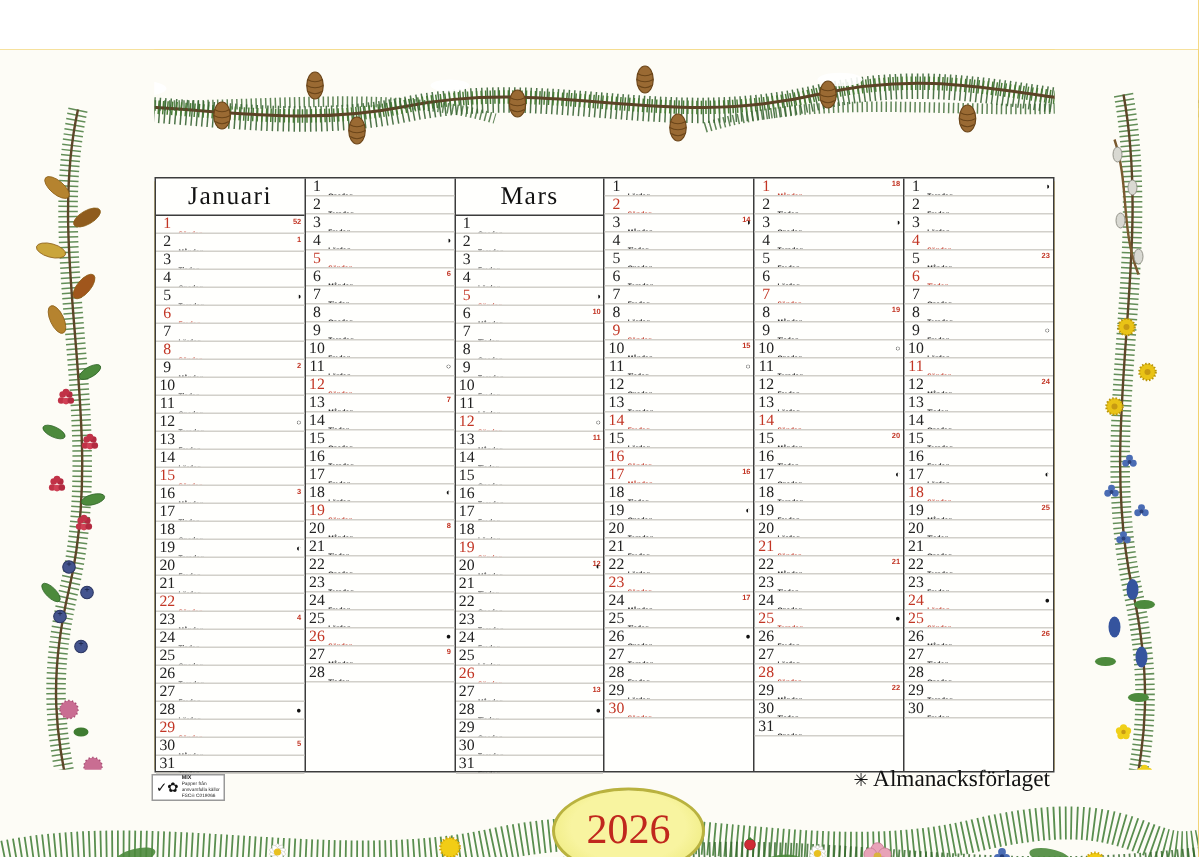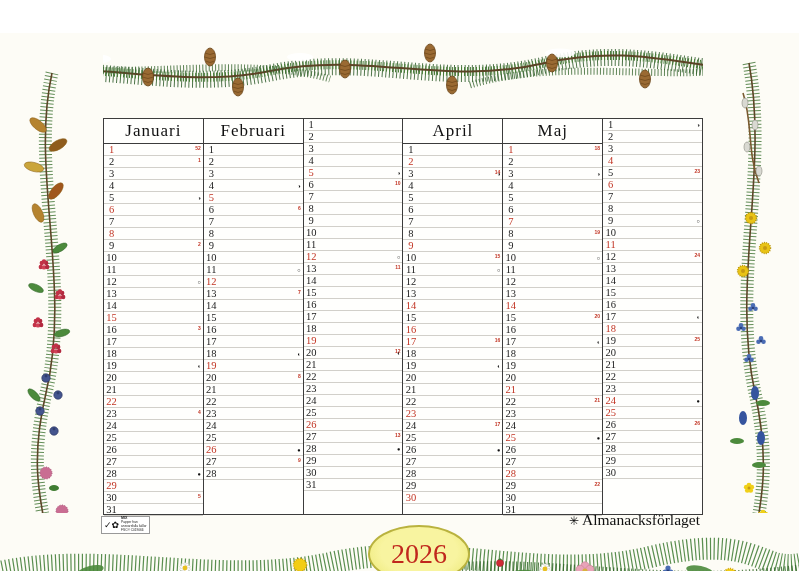--- a/index.html
+++ b/index.html
@@ -402,21 +402,20 @@
             <span class="mid"><span class="l1">Måndag</span><br></span>
             <span class="wk">5</span>
           </div>
           <div class="day-row">
             <span class="dnum">31</span>
             <span class="mid"><span class="l1">Tisdag</span><br></span>
           </div>
         </div>
       </div>
       <div class="month">
-        <div class="month-header">Februari</div>
         <div class="rows">
           <div class="day-row">
             <span class="dnum">1</span>
             <span class="mid"><span class="l1">Onsdag</span><br></span>
           </div>
           <div class="day-row">
             <span class="dnum">2</span>
             <span class="mid"><span class="l1">Torsdag</span><br></span>
           </div>
           <div class="day-row">
@@ -523,294 +522,293 @@
             <span class="moon">●</span>
           </div>
           <div class="day-row">
             <span class="dnum">27</span>
             <span class="mid"><span class="l1">Måndag</span><br></span>
             <span class="wk">9</span>
           </div>
           <div class="day-row">
             <span class="dnum">28</span>
             <span class="mid"><span class="l1">Tisdag</span><br></span>
+          </div>
+        </div>
+      </div>
+      <div class="month">
+        <div class="month-header">Mars</div>
+        <div class="rows">
+          <div class="day-row">
+            <span class="dnum">1</span>
+            <span class="mid"><span class="l1">Onsdag</span><br></span>
+          </div>
+          <div class="day-row">
+            <span class="dnum">2</span>
+            <span class="mid"><span class="l1">Torsdag</span><br></span>
+          </div>
+          <div class="day-row">
+            <span class="dnum">3</span>
+            <span class="mid"><span class="l1">Fredag</span><br></span>
+          </div>
+          <div class="day-row">
+            <span class="dnum">4</span>
+            <span class="mid"><span class="l1">Lördag</span><br></span>
+          </div>
+          <div class="day-row red">
+            <span class="dnum">5</span>
+            <span class="mid"><span class="l1">Söndag</span><br></span>
+            <span class="moon">◑</span>
+          </div>
+          <div class="day-row">
+            <span class="dnum">6</span>
+            <span class="mid"><span class="l1">Måndag</span><br></span>
+            <span class="wk">10</span>
+          </div>
+          <div class="day-row">
+            <span class="dnum">7</span>
+            <span class="mid"><span class="l1">Tisdag</span><br></span>
+          </div>
+          <div class="day-row">
+            <span class="dnum">8</span>
+            <span class="mid"><span class="l1">Onsdag</span><br></span>
+          </div>
+          <div class="day-row">
+            <span class="dnum">9</span>
+            <span class="mid"><span class="l1">Torsdag</span><br></span>
+          </div>
+          <div class="day-row">
+            <span class="dnum">10</span>
+            <span class="mid"><span class="l1">Fredag</span><br></span>
+          </div>
+          <div class="day-row">
+            <span class="dnum">11</span>
+            <span class="mid"><span class="l1">Lördag</span><br></span>
+          </div>
+          <div class="day-row red">
+            <span class="dnum">12</span>
+            <span class="mid"><span class="l1">Söndag</span><br></span>
+            <span class="moon">○</span>
+          </div>
+          <div class="day-row">
+            <span class="dnum">13</span>
+            <span class="mid"><span class="l1">Måndag</span><br></span>
+            <span class="wk">11</span>
+          </div>
+          <div class="day-row">
+            <span class="dnum">14</span>
+            <span class="mid"><span class="l1">Tisdag</span><br></span>
+          </div>
+          <div class="day-row">
+            <span class="dnum">15</span>
+            <span class="mid"><span class="l1">Onsdag</span><br></span>
+          </div>
+          <div class="day-row">
+            <span class="dnum">16</span>
+            <span class="mid"><span class="l1">Torsdag</span><br></span>
+          </div>
+          <div class="day-row">
+            <span class="dnum">17</span>
+            <span class="mid"><span class="l1">Fredag</span><br></span>
+          </div>
+          <div class="day-row">
+            <span class="dnum">18</span>
+            <span class="mid"><span class="l1">Lördag</span><br></span>
+          </div>
+          <div class="day-row red">
+            <span class="dnum">19</span>
+            <span class="mid"><span class="l1">Söndag</span><br></span>
+          </div>
+          <div class="day-row">
+            <span class="dnum">20</span>
+            <span class="mid"><span class="l1">Måndag</span><br></span>
+            <span class="wk">12</span>
+            <span class="moon">◐</span>
+          </div>
+          <div class="day-row">
+            <span class="dnum">21</span>
+            <span class="mid"><span class="l1">Tisdag</span><br></span>
+          </div>
+          <div class="day-row">
+            <span class="dnum">22</span>
+            <span class="mid"><span class="l1">Onsdag</span><br></span>
+          </div>
+          <div class="day-row">
+            <span class="dnum">23</span>
+            <span class="mid"><span class="l1">Torsdag</span><br></span>
+          </div>
+          <div class="day-row">
+            <span class="dnum">24</span>
+            <span class="mid"><span class="l1">Fredag</span><br></span>
+          </div>
+          <div class="day-row">
+            <span class="dnum">25</span>
+            <span class="mid"><span class="l1">Lördag</span><br></span>
+          </div>
+          <div class="day-row red">
+            <span class="dnum">26</span>
+            <span class="mid"><span class="l1">Söndag</span><br></span>
+          </div>
+          <div class="day-row">
+            <span class="dnum">27</span>
+            <span class="mid"><span class="l1">Måndag</span><br></span>
+            <span class="wk">13</span>
+          </div>
+          <div class="day-row">
+            <span class="dnum">28</span>
+            <span class="mid"><span class="l1">Tisdag</span><br></span>
+            <span class="moon">●</span>
+          </div>
+          <div class="day-row">
+            <span class="dnum">29</span>
+            <span class="mid"><span class="l1">Onsdag</span><br></span>
+          </div>
+          <div class="day-row">
+            <span class="dnum">30</span>
+            <span class="mid"><span class="l1">Torsdag</span><br></span>
+          </div>
+          <div class="day-row">
+            <span class="dnum">31</span>
+            <span class="mid"><span class="l1">Fredag</span><br></span>
           </div>
         </div>
       </div>
       <div class="month">
         <div class="rows">
           <div class="day-row">
             <span class="dnum">1</span>
-            <span class="mid"><span class="l1">Onsdag</span><br></span>
-          </div>
-          <div class="day-row">
+            <span class="mid"><span class="l1">Lördag</span><br></span>
+          </div>
+          <div class="day-row red">
             <span class="dnum">2</span>
-            <span class="mid"><span class="l1">Torsdag</span><br></span>
+            <span class="mid"><span class="l1">Söndag</span><br></span>
           </div>
           <div class="day-row">
             <span class="dnum">3</span>
-            <span class="mid"><span class="l1">Fredag</span><br></span>
+            <span class="mid"><span class="l1">Måndag</span><br></span>
+            <span class="wk">14</span>
+            <span class="moon">◑</span>
           </div>
           <div class="day-row">
             <span class="dnum">4</span>
-            <span class="mid"><span class="l1">Lördag</span><br></span>
-          </div>
-          <div class="day-row red">
+            <span class="mid"><span class="l1">Tisdag</span><br></span>
+          </div>
+          <div class="day-row">
             <span class="dnum">5</span>
-            <span class="mid"><span class="l1">Söndag</span><br></span>
-            <span class="moon">◑</span>
+            <span class="mid"><span class="l1">Onsdag</span><br></span>
           </div>
           <div class="day-row">
             <span class="dnum">6</span>
-            <span class="mid"><span class="l1">Måndag</span><br></span>
-            <span class="wk">10</span>
+            <span class="mid"><span class="l1">Torsdag</span><br></span>
           </div>
           <div class="day-row">
             <span class="dnum">7</span>
-            <span class="mid"><span class="l1">Tisdag</span><br></span>
+            <span class="mid"><span class="l1">Fredag</span><br></span>
           </div>
           <div class="day-row">
             <span class="dnum">8</span>
-            <span class="mid"><span class="l1">Onsdag</span><br></span>
-          </div>
-          <div class="day-row">
+            <span class="mid"><span class="l1">Lördag</span><br></span>
+          </div>
+          <div class="day-row red">
             <span class="dnum">9</span>
-            <span class="mid"><span class="l1">Torsdag</span><br></span>
+            <span class="mid"><span class="l1">Söndag</span><br></span>
           </div>
           <div class="day-row">
             <span class="dnum">10</span>
-            <span class="mid"><span class="l1">Fredag</span><br></span>
+            <span class="mid"><span class="l1">Måndag</span><br></span>
+            <span class="wk">15</span>
           </div>
           <div class="day-row">
             <span class="dnum">11</span>
-            <span class="mid"><span class="l1">Lördag</span><br></span>
-          </div>
-          <div class="day-row red">
+            <span class="mid"><span class="l1">Tisdag</span><br></span>
+            <span class="moon">○</span>
+          </div>
+          <div class="day-row">
             <span class="dnum">12</span>
-            <span class="mid"><span class="l1">Söndag</span><br></span>
-            <span class="moon">○</span>
+            <span class="mid"><span class="l1">Onsdag</span><br></span>
           </div>
           <div class="day-row">
             <span class="dnum">13</span>
-            <span class="mid"><span class="l1">Måndag</span><br></span>
-            <span class="wk">11</span>
-          </div>
-          <div class="day-row">
+            <span class="mid"><span class="l1">Torsdag</span><br></span>
+          </div>
+          <div class="day-row red">
             <span class="dnum">14</span>
-            <span class="mid"><span class="l1">Tisdag</span><br></span>
+            <span class="mid"><span class="l1">Fredag</span><br></span>
           </div>
           <div class="day-row">
             <span class="dnum">15</span>
-            <span class="mid"><span class="l1">Onsdag</span><br></span>
-          </div>
-          <div class="day-row">
+            <span class="mid"><span class="l1">Lördag</span><br></span>
+          </div>
+          <div class="day-row red">
             <span class="dnum">16</span>
-            <span class="mid"><span class="l1">Torsdag</span><br></span>
-          </div>
-          <div class="day-row">
+            <span class="mid"><span class="l1">Söndag</span><br></span>
+          </div>
+          <div class="day-row red">
             <span class="dnum">17</span>
-            <span class="mid"><span class="l1">Fredag</span><br></span>
+            <span class="mid"><span class="l1">Måndag</span><br></span>
+            <span class="wk">16</span>
           </div>
           <div class="day-row">
             <span class="dnum">18</span>
-            <span class="mid"><span class="l1">Lördag</span><br></span>
-          </div>
-          <div class="day-row red">
+            <span class="mid"><span class="l1">Tisdag</span><br></span>
+          </div>
+          <div class="day-row">
             <span class="dnum">19</span>
-            <span class="mid"><span class="l1">Söndag</span><br></span>
+            <span class="mid"><span class="l1">Onsdag</span><br></span>
+            <span class="moon">◐</span>
           </div>
           <div class="day-row">
             <span class="dnum">20</span>
-            <span class="mid"><span class="l1">Måndag</span><br></span>
-            <span class="wk">12</span>
-            <span class="moon">◐</span>
+            <span class="mid"><span class="l1">Torsdag</span><br></span>
           </div>
           <div class="day-row">
             <span class="dnum">21</span>
-            <span class="mid"><span class="l1">Tisdag</span><br></span>
+            <span class="mid"><span class="l1">Fredag</span><br></span>
           </div>
           <div class="day-row">
             <span class="dnum">22</span>
-            <span class="mid"><span class="l1">Onsdag</span><br></span>
-          </div>
-          <div class="day-row">
+            <span class="mid"><span class="l1">Lördag</span><br></span>
+          </div>
+          <div class="day-row red">
             <span class="dnum">23</span>
-            <span class="mid"><span class="l1">Torsdag</span><br></span>
+            <span class="mid"><span class="l1">Söndag</span><br></span>
           </div>
           <div class="day-row">
             <span class="dnum">24</span>
-            <span class="mid"><span class="l1">Fredag</span><br></span>
+            <span class="mid"><span class="l1">Måndag</span><br></span>
+            <span class="wk">17</span>
           </div>
           <div class="day-row">
             <span class="dnum">25</span>
-            <span class="mid"><span class="l1">Lördag</span><br></span>
-          </div>
-          <div class="day-row red">
+            <span class="mid"><span class="l1">Tisdag</span><br></span>
+          </div>
+          <div class="day-row">
             <span class="dnum">26</span>
-            <span class="mid"><span class="l1">Söndag</span><br></span>
+            <span class="mid"><span class="l1">Onsdag</span><br></span>
+            <span class="moon">●</span>
           </div>
           <div class="day-row">
             <span class="dnum">27</span>
-            <span class="mid"><span class="l1">Måndag</span><br></span>
-            <span class="wk">13</span>
+            <span class="mid"><span class="l1">Torsdag</span><br></span>
           </div>
           <div class="day-row">
             <span class="dnum">28</span>
-            <span class="mid"><span class="l1">Tisdag</span><br></span>
-            <span class="moon">●</span>
+            <span class="mid"><span class="l1">Fredag</span><br></span>
           </div>
           <div class="day-row">
             <span class="dnum">29</span>
-            <span class="mid"><span class="l1">Onsdag</span><br></span>
-          </div>
-          <div class="day-row">
+            <span class="mid"><span class="l1">Lördag</span><br></span>
+          </div>
+          <div class="day-row red">
             <span class="dnum">30</span>
-            <span class="mid"><span class="l1">Torsdag</span><br></span>
-          </div>
-          <div class="day-row">
-            <span class="dnum">31</span>
-            <span class="mid"><span class="l1">Fredag</span><br></span>
+            <span class="mid"><span class="l1">Söndag</span><br></span>
           </div>
         </div>
       </div>
       <div class="month">
-        <div class="month-header">April</div>
-        <div class="rows">
-          <div class="day-row">
-            <span class="dnum">1</span>
-            <span class="mid"><span class="l1">Lördag</span><br></span>
-          </div>
-          <div class="day-row red">
-            <span class="dnum">2</span>
-            <span class="mid"><span class="l1">Söndag</span><br></span>
-          </div>
-          <div class="day-row">
-            <span class="dnum">3</span>
-            <span class="mid"><span class="l1">Måndag</span><br></span>
-            <span class="wk">14</span>
-            <span class="moon">◑</span>
-          </div>
-          <div class="day-row">
-            <span class="dnum">4</span>
-            <span class="mid"><span class="l1">Tisdag</span><br></span>
-          </div>
-          <div class="day-row">
-            <span class="dnum">5</span>
-            <span class="mid"><span class="l1">Onsdag</span><br></span>
-          </div>
-          <div class="day-row">
-            <span class="dnum">6</span>
-            <span class="mid"><span class="l1">Torsdag</span><br></span>
-          </div>
-          <div class="day-row">
-            <span class="dnum">7</span>
-            <span class="mid"><span class="l1">Fredag</span><br></span>
-          </div>
-          <div class="day-row">
-            <span class="dnum">8</span>
-            <span class="mid"><span class="l1">Lördag</span><br></span>
-          </div>
-          <div class="day-row red">
-            <span class="dnum">9</span>
-            <span class="mid"><span class="l1">Söndag</span><br></span>
-          </div>
-          <div class="day-row">
-            <span class="dnum">10</span>
-            <span class="mid"><span class="l1">Måndag</span><br></span>
-            <span class="wk">15</span>
-          </div>
-          <div class="day-row">
-            <span class="dnum">11</span>
-            <span class="mid"><span class="l1">Tisdag</span><br></span>
-            <span class="moon">○</span>
-          </div>
-          <div class="day-row">
-            <span class="dnum">12</span>
-            <span class="mid"><span class="l1">Onsdag</span><br></span>
-          </div>
-          <div class="day-row">
-            <span class="dnum">13</span>
-            <span class="mid"><span class="l1">Torsdag</span><br></span>
-          </div>
-          <div class="day-row red">
-            <span class="dnum">14</span>
-            <span class="mid"><span class="l1">Fredag</span><br></span>
-          </div>
-          <div class="day-row">
-            <span class="dnum">15</span>
-            <span class="mid"><span class="l1">Lördag</span><br></span>
-          </div>
-          <div class="day-row red">
-            <span class="dnum">16</span>
-            <span class="mid"><span class="l1">Söndag</span><br></span>
-          </div>
-          <div class="day-row red">
-            <span class="dnum">17</span>
-            <span class="mid"><span class="l1">Måndag</span><br></span>
-            <span class="wk">16</span>
-          </div>
-          <div class="day-row">
-            <span class="dnum">18</span>
-            <span class="mid"><span class="l1">Tisdag</span><br></span>
-          </div>
-          <div class="day-row">
-            <span class="dnum">19</span>
-            <span class="mid"><span class="l1">Onsdag</span><br></span>
-            <span class="moon">◐</span>
-          </div>
-          <div class="day-row">
-            <span class="dnum">20</span>
-            <span class="mid"><span class="l1">Torsdag</span><br></span>
-          </div>
-          <div class="day-row">
-            <span class="dnum">21</span>
-            <span class="mid"><span class="l1">Fredag</span><br></span>
-          </div>
-          <div class="day-row">
-            <span class="dnum">22</span>
-            <span class="mid"><span class="l1">Lördag</span><br></span>
-          </div>
-          <div class="day-row red">
-            <span class="dnum">23</span>
-            <span class="mid"><span class="l1">Söndag</span><br></span>
-          </div>
-          <div class="day-row">
-            <span class="dnum">24</span>
-            <span class="mid"><span class="l1">Måndag</span><br></span>
-            <span class="wk">17</span>
-          </div>
-          <div class="day-row">
-            <span class="dnum">25</span>
-            <span class="mid"><span class="l1">Tisdag</span><br></span>
-          </div>
-          <div class="day-row">
-            <span class="dnum">26</span>
-            <span class="mid"><span class="l1">Onsdag</span><br></span>
-            <span class="moon">●</span>
-          </div>
-          <div class="day-row">
-            <span class="dnum">27</span>
-            <span class="mid"><span class="l1">Torsdag</span><br></span>
-          </div>
-          <div class="day-row">
-            <span class="dnum">28</span>
-            <span class="mid"><span class="l1">Fredag</span><br></span>
-          </div>
-          <div class="day-row">
-            <span class="dnum">29</span>
-            <span class="mid"><span class="l1">Lördag</span><br></span>
-          </div>
-          <div class="day-row red">
-            <span class="dnum">30</span>
-            <span class="mid"><span class="l1">Söndag</span><br></span>
-          </div>
-        </div>
-      </div>
-      <div class="month">
-        <div class="month-header">Maj</div>
         <div class="rows">
           <div class="day-row red">
             <span class="dnum">1</span>
             <span class="mid"><span class="l1">Måndag</span><br></span>
             <span class="wk">18</span>
           </div>
           <div class="day-row">
             <span class="dnum">2</span>
             <span class="mid"><span class="l1">Tisdag</span><br></span>
           </div>

